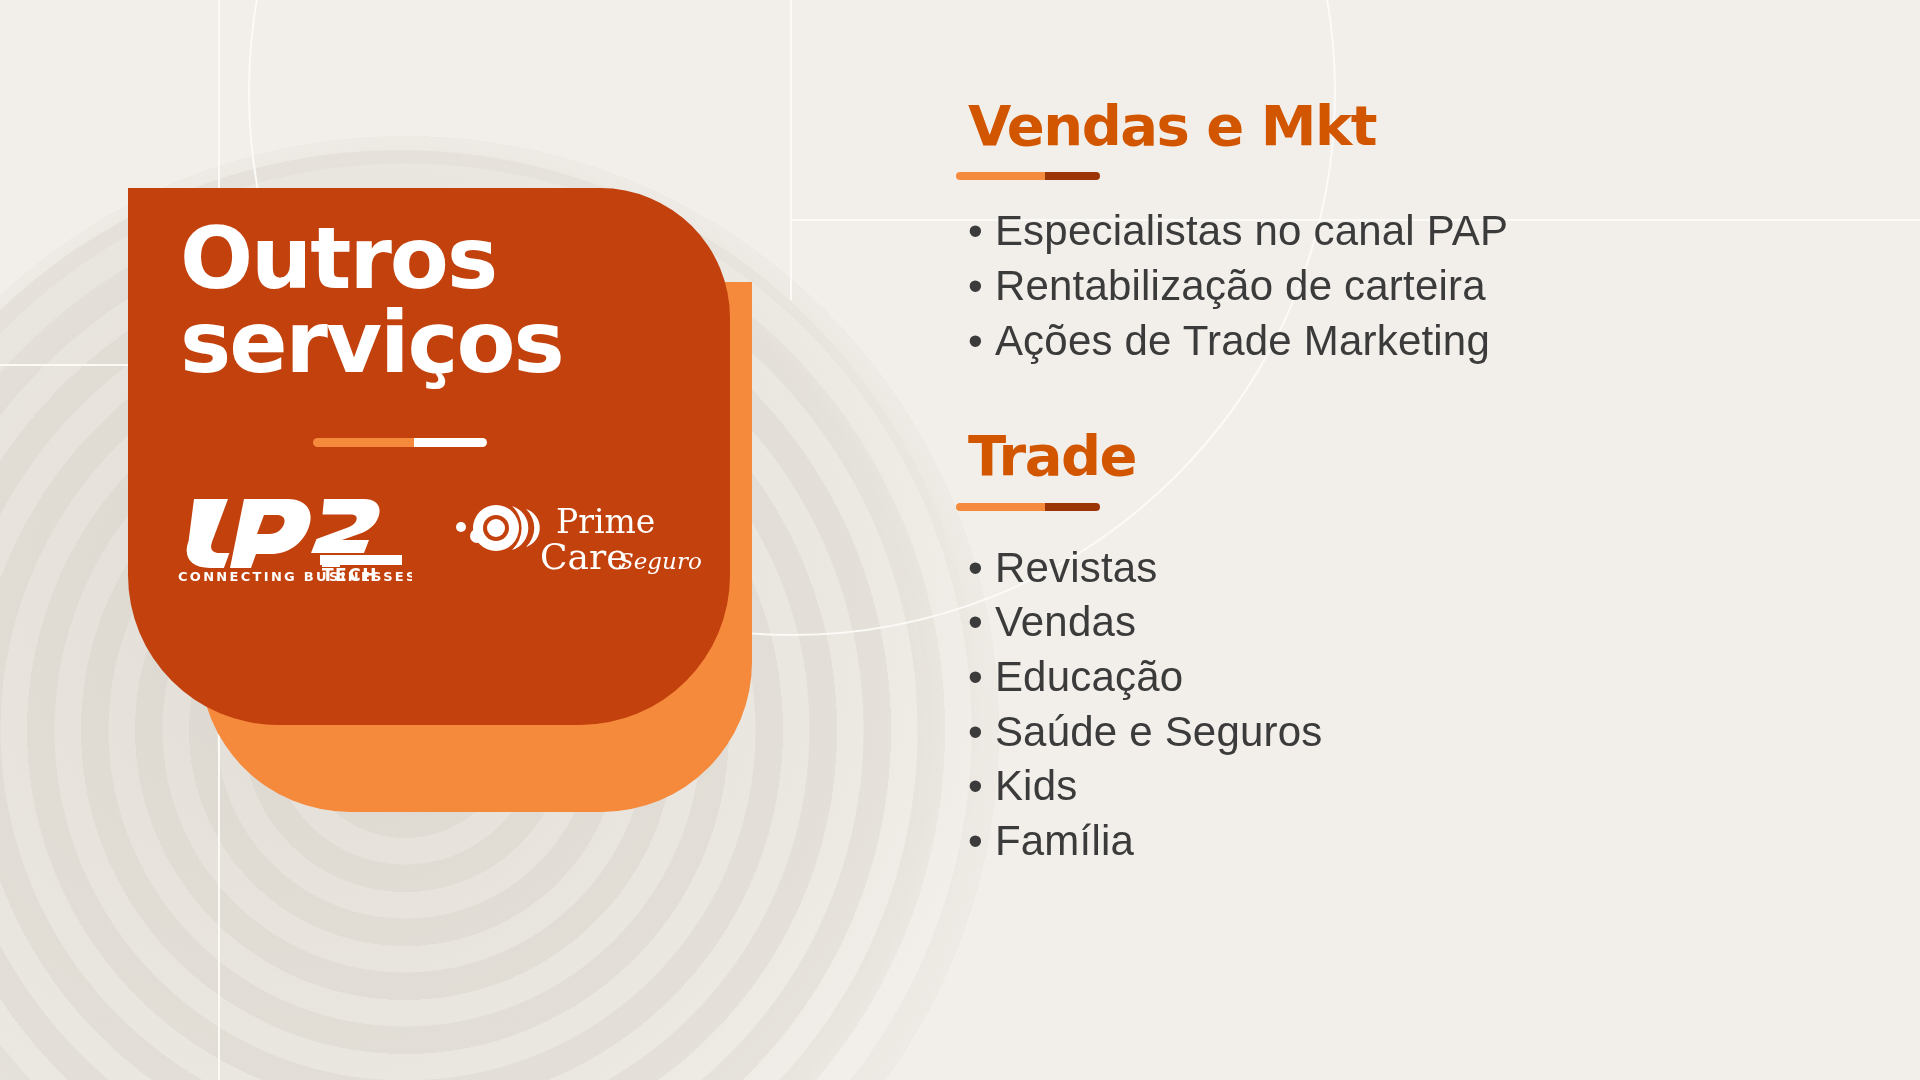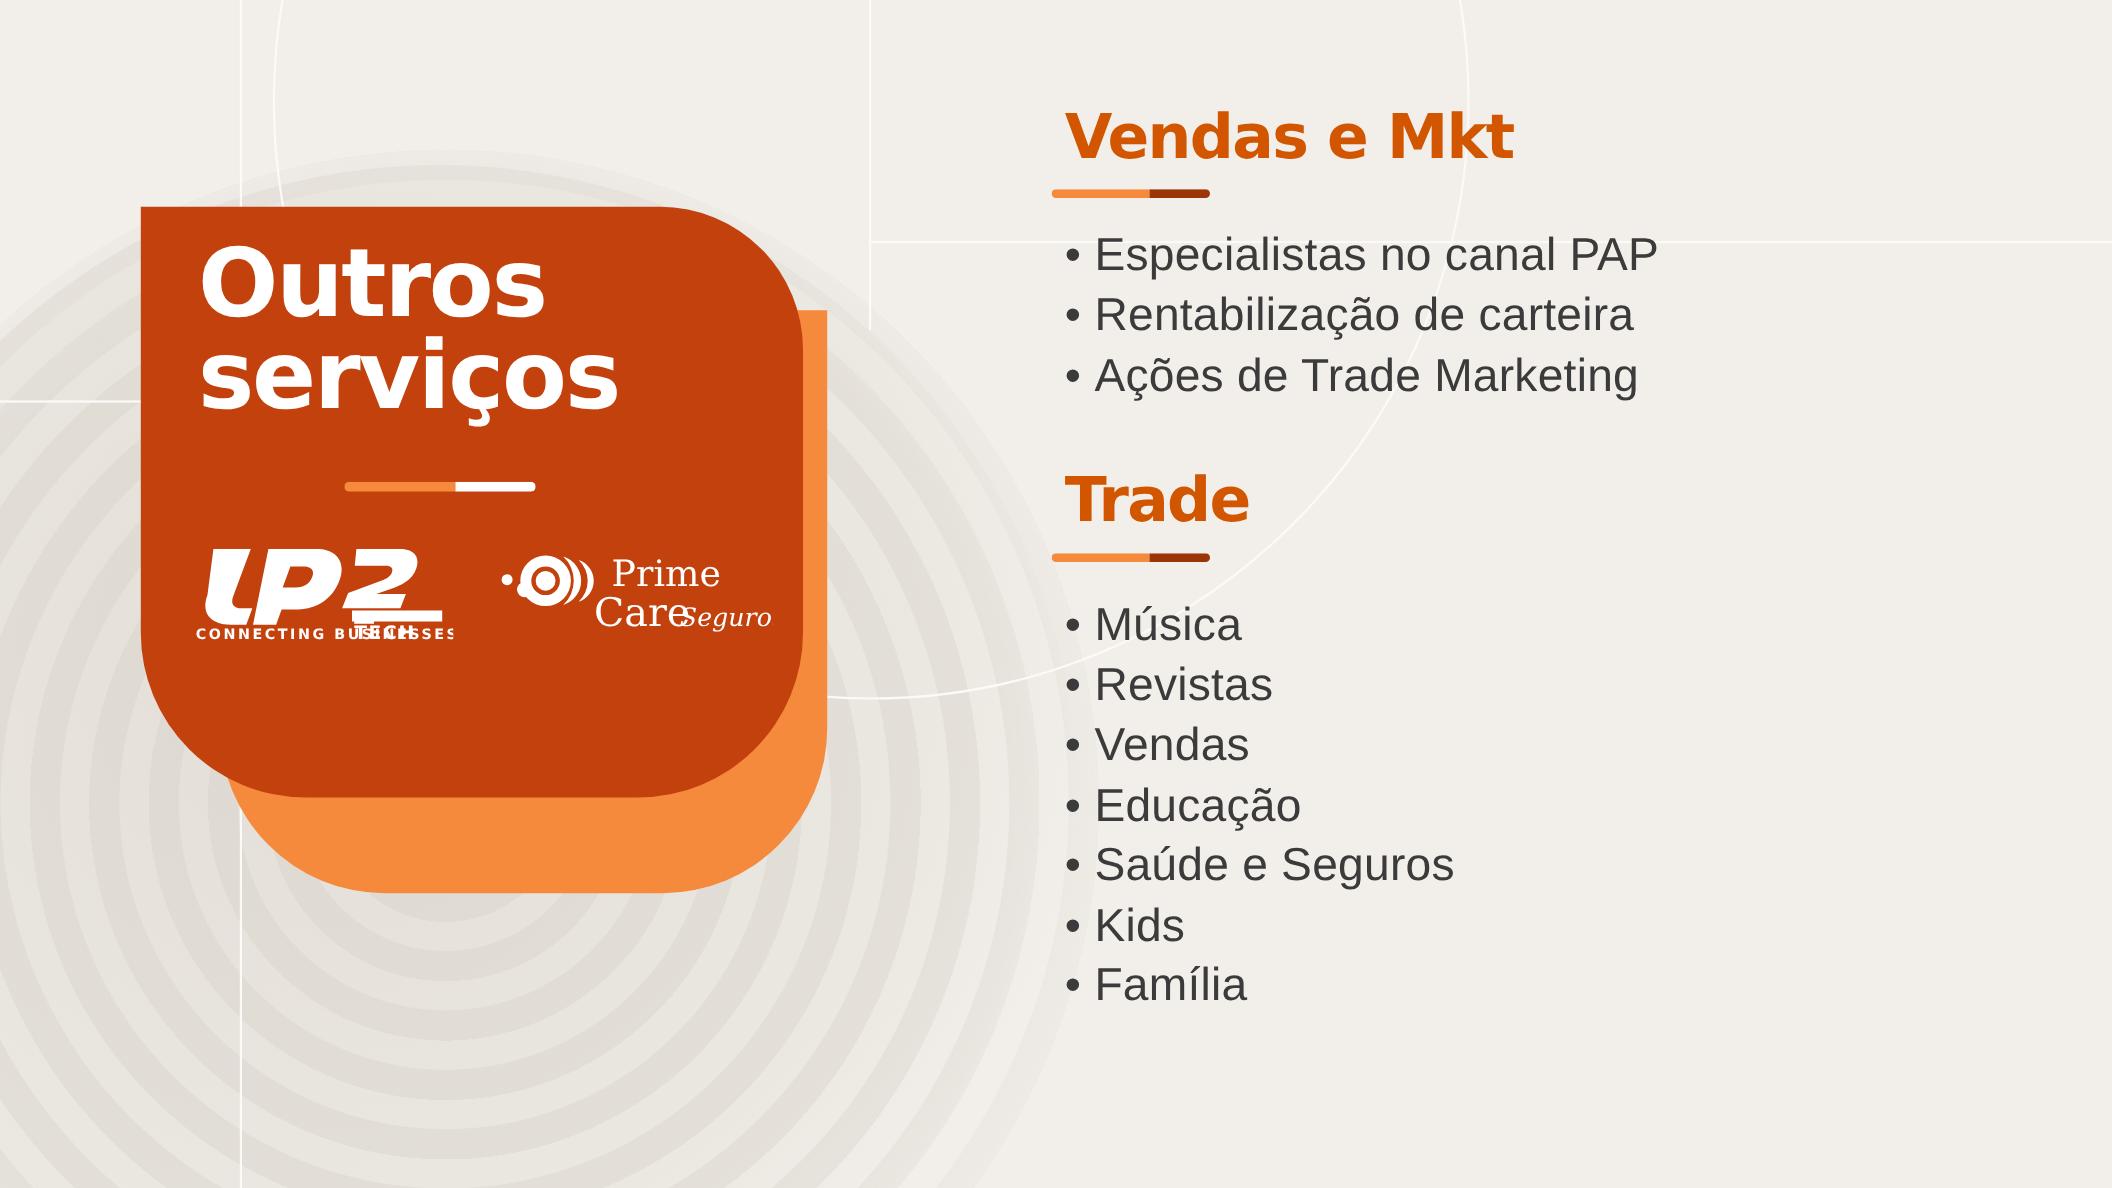--- a/index.html
+++ b/index.html
@@ -201,23 +201,20 @@
     </div>
 
     <div class="section svas">
       <h2 class="sec-head">Trade</h2>
       <div class="sec-rule">
         <span class="seg-a"></span>
         <span class="seg-b"></span>
       </div>
       <ul class="bullets">
         <li>
-          <span class="dot">•</span><span>Música</span>
-        </li>
-        <li>
           <span class="dot">•</span><span>Revistas</span>
         </li>
         <li>
           <span class="dot">•</span><span>Vendas</span>
         </li>
         <li>
           <span class="dot">•</span><span>Educação</span>
         </li>
         <li>
           <span class="dot">•</span><span>Saúde e Seguros</span>

